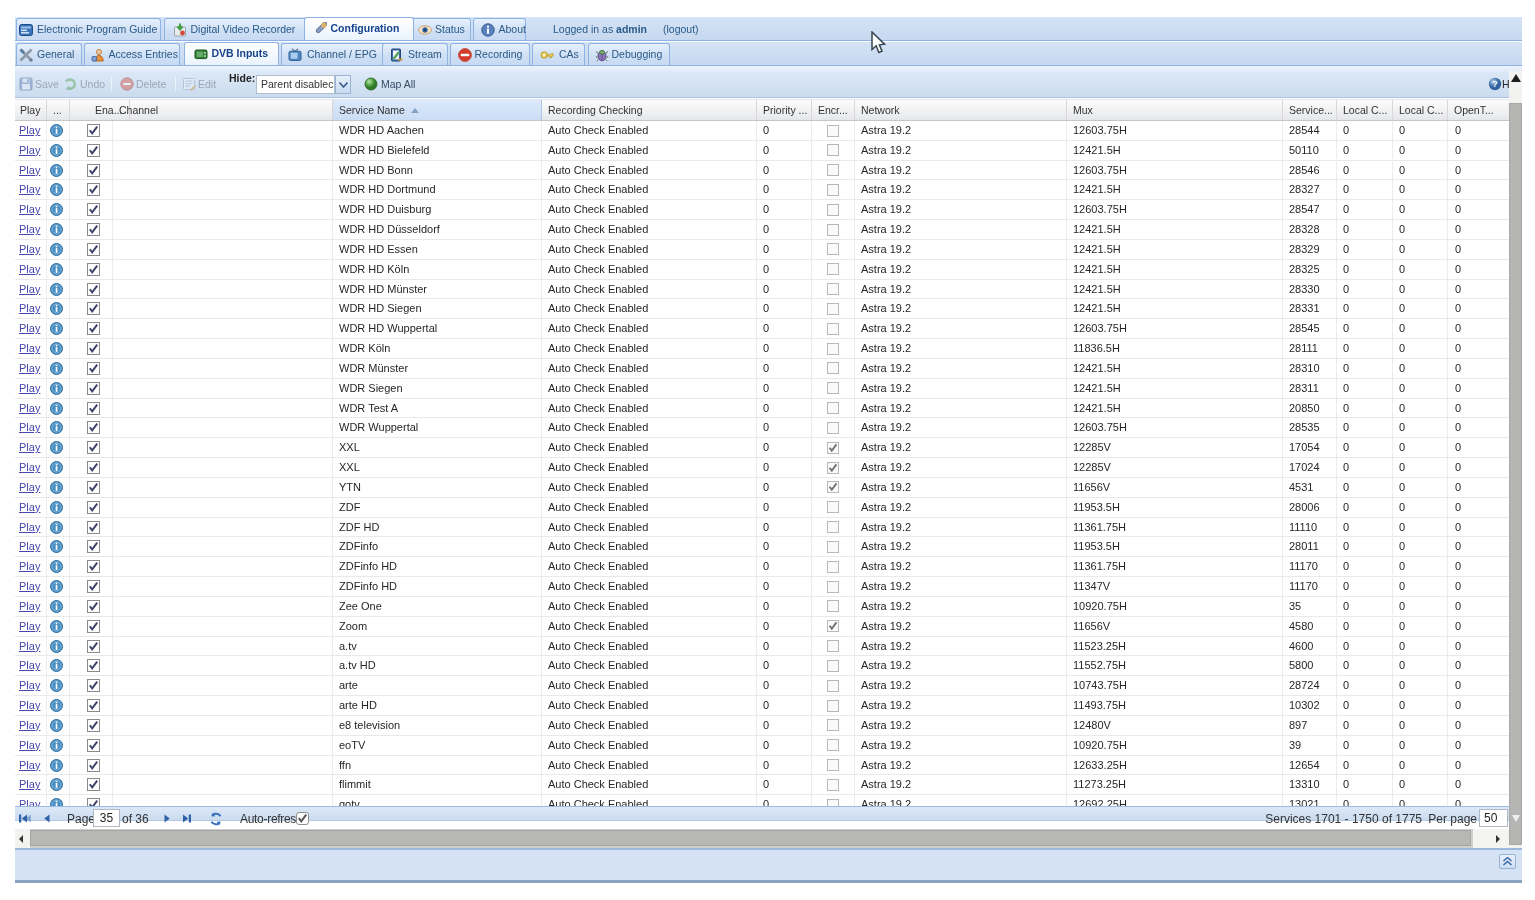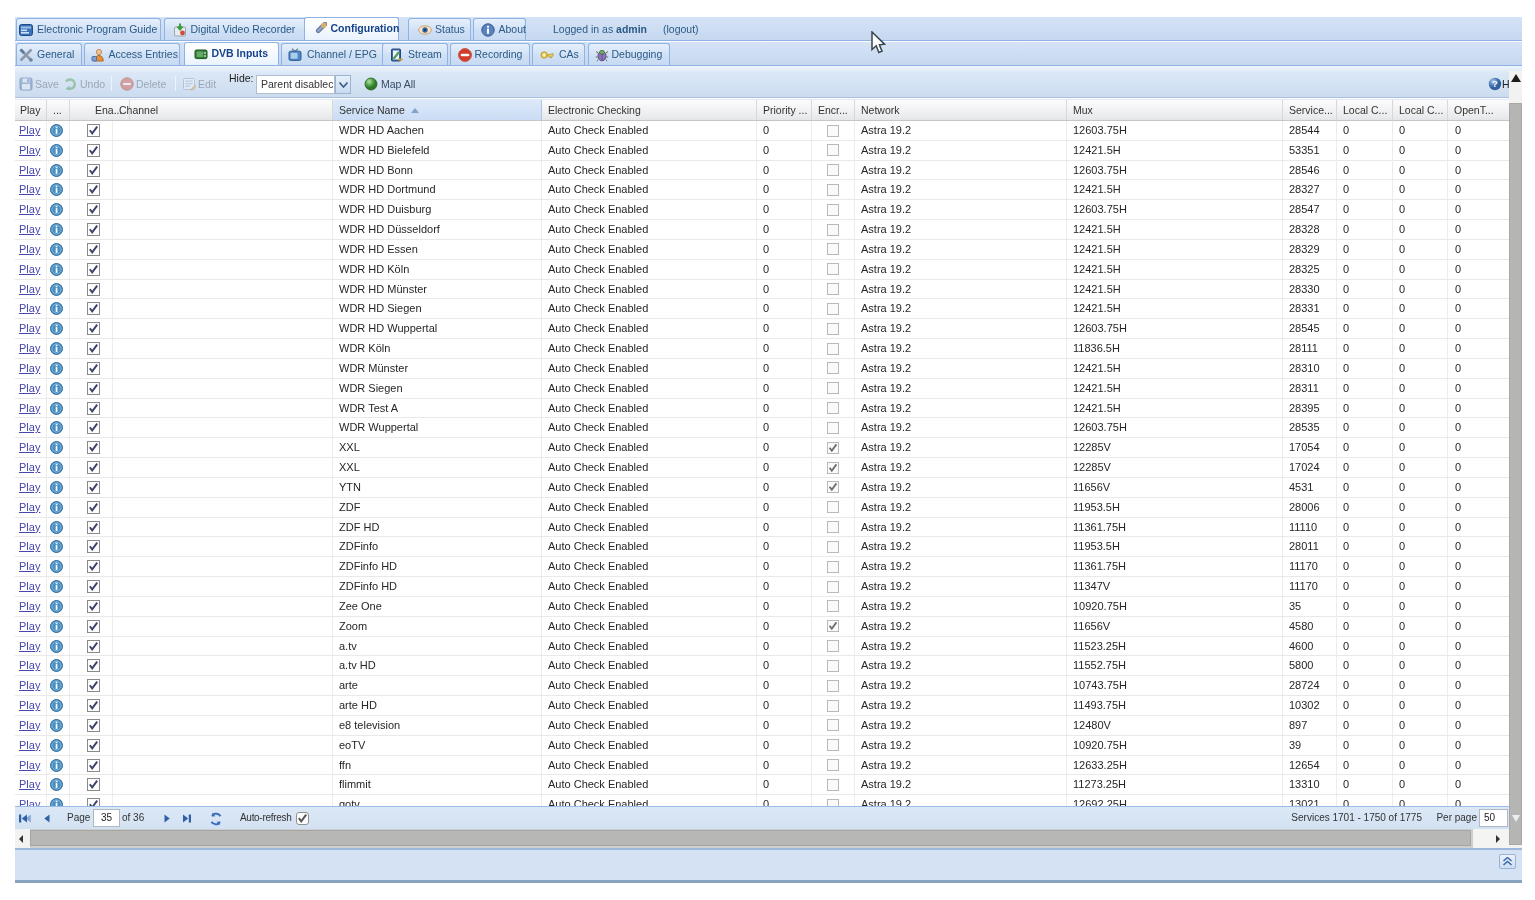--- a/index.html
+++ b/index.html
@@ -16,21 +16,21 @@
 .tab .tl{position:absolute;top:0}
 .loggedin{position:absolute;top:6px;color:#2b5a87;font-size:10.5px}
 
 #band{position:absolute;left:0;top:49px;width:1507px;height:6px;background:linear-gradient(#eef4fc,#dfeafa)}
 #tbar{position:absolute;left:0;top:55px;width:1507px;height:26px;font-size:10.5px;overflow:hidden;background:linear-gradient(#dce8f6,#cbdcf0);border-bottom:1px solid #a8c0de}
 .tbtn{position:absolute;top:4px;height:17px;line-height:17px;color:#374c63;white-space:nowrap}
 .tbtn.dis{color:#9ba7b6}
 .tsep{position:absolute;top:4px;width:1px;height:15px;background:#aabfda;border-right:1px solid #eef4fb}
 .ticon13{position:absolute;top:5px;width:14px;height:14px}
 .dim{opacity:.45}
-#hidelbl{position:absolute;top:0;left:214px;font-weight:normal;color:#222}
+#hidelbl{position:absolute;top:0;left:214px;font-weight:bold;color:#222}
 #combo{position:absolute;top:3px;left:241px;width:79px;height:19px;background:#fff;border:1px solid #aebfd1;line-height:17px;padding-left:4px;color:#333;overflow:hidden;white-space:nowrap}
 #trigger{position:absolute;top:3px;left:320px;width:16px;height:19px;background:linear-gradient(#e7f0fb,#c8daf0);border:1px solid #9cb4d4}
 #trigger svg{position:absolute;left:3px;top:6px}
 
 #ghead{position:absolute;left:0;top:82px;font-size:10.5px;width:1494px;height:22px;background:linear-gradient(#fcfcfc,#eaebee 85%,#e4e5e9);border-bottom:1px solid #c6c6c6;border-top:1px solid #dfe9f8;overflow:hidden}
 .hc{position:absolute;top:0;height:21px;line-height:21px;color:#333;padding-left:6px;border-right:1px solid #d8d8d8;overflow:hidden;white-space:nowrap}
 .hc.sorted{background:linear-gradient(#dde9fa,#c9dcf4);border-right:1px solid #aec6e5}
 .sortarrow{display:inline-block;width:0;height:0;border-left:4px solid transparent;border-right:4px solid transparent;border-bottom:5px solid #83a2c8;margin-left:6px;margin-bottom:1px}
 
 #gbody{position:absolute;left:0;top:104px;width:1494px;height:685px;background:#fff;overflow:hidden}
@@ -41,21 +41,21 @@
 .row .cb-en{position:absolute;left:72px;top:3px}
 .row .cb-enc{position:absolute;left:812px;top:3.5px}
 .row .c{position:absolute;top:3px;color:#262626;white-space:nowrap}
 .sn{left:324px}.ac{left:533px}.pr{left:748px}.nw{left:846px}.mx{left:1058px}.sv{left:1274px}.l1{left:1328px}.l2{left:1384px}.ot{left:1440px}
 
 #vscroll{position:absolute;left:1494px;top:54px;width:13px;height:777px;background:#f2f2f0}
 #vthumb{position:absolute;left:0;top:32px;width:13px;height:742px;background:#b5b5b3;border:1px solid #a8a8a6}
 #vup{position:absolute;left:2px;top:3px;width:0;height:0;border-left:5px solid transparent;border-right:5px solid transparent;border-bottom:8px solid #1c1c1c}
 #vdown{position:absolute;left:2.5px;top:744px;width:0;height:0;border-left:4.5px solid transparent;border-right:4.5px solid transparent;border-top:7px solid #eceff2}
 
-#pbar{position:absolute;left:0;top:789px;width:1494px;height:41px;font-size:10px;background:linear-gradient(#dce8f6,#cbdcf0);border-top:1px solid #99bbe8;border-bottom:1px solid #b6c8e0}
+#pbar{position:absolute;left:0;top:789px;width:1494px;height:15px;font-size:12px;background:linear-gradient(#dce8f6,#cbdcf0);border-top:1px solid #99bbe8;border-bottom:1px solid #b6c8e0}
 .pi{position:absolute;top:5px}
 .ptext{position:absolute;top:5px;color:#333;white-space:nowrap}
 .pinput{position:absolute;top:2px;height:18px;background:#fff;border:1px solid #b0b8c4;color:#222;line-height:16px}
 
 #hscroll{position:absolute;left:0;top:812px;width:1494px;height:19px;background:#cfcfcd}
 #hleft{position:absolute;left:0;top:0;width:15px;height:19px;background:#f2f2f0}
 #hright{position:absolute;left:1458px;top:0;width:36px;height:19px;background:#f4f4f2}
 #hthumb{position:absolute;left:15px;top:1px;width:1441px;height:16px;background:#b7b7b5;border:1px solid #a5a5a3}
 .arrL{position:absolute;top:5.5px;width:0;height:0;border-top:4px solid transparent;border-bottom:4px solid transparent}
 
@@ -76,21 +76,21 @@
         <span class="tl" style="left:20px">Electronic Program Guide</span>
       </div>
     <div class="tab" style="left:148.5px;width:151px">
         <span class="ticon" style="left:8px"><svg width="14" height="14" viewBox="0 0 14 14">
             <rect x="1.5" y="4" width="11" height="9" rx="1" fill="#e8ecef" stroke="#9aa4ad"></rect>
             <path d="M7 0.5 L7 6 M4.5 3.5 L7 6.5 L9.5 3.5" stroke="#3f9e3f" stroke-width="2" fill="none"></path>
             <circle cx="9.5" cy="10" r="2.4" fill="#d04a3a"></circle>
           </svg></span>
         <span class="tl" style="left:26px">Digital Video Recorder</span>
       </div>
-    <div class="tab active" style="left:288.5px;width:95px">
+    <div class="tab active" style="left:288.5px;width:110px">
         <span class="ticon" style="left:8px"><svg width="14" height="14" viewBox="0 0 14 14">
             <rect x="5.2" y="-1.8" width="3.6" height="13" rx="1.6" transform="rotate(45 7 7)" fill="#8fa3c8" stroke="#5f7396"></rect>
             <circle cx="10.8" cy="3.2" r="2.6" fill="#d9b267"></circle>
           </svg></span>
         <span class="tl" style="left:26px"><b class="t">Configuration</b></span>
       </div>
     <div class="tab" style="left:393px;width:63px">
         <span class="ticon" style="left:9px"><svg width="14" height="14" viewBox="0 0 14 14">
             <ellipse cx="7" cy="7" rx="6.4" ry="4.2" fill="#f6e3c8" stroke="#c9a36a"></ellipse>
             <circle cx="7" cy="7" r="2.7" fill="#3465a4"></circle>
@@ -236,21 +236,21 @@
           <text x="7" y="10.2" text-anchor="middle" font-family="Liberation Sans" font-size="9" font-weight="bold" fill="#fff">?</text>
         </svg></span>
       <span class="tbtn" style="left:1487px;color:#222">Help</span>
   </div>
   <div id="ghead">
     <span class="hc" style="left:0;width:32px;padding-left:5px">Play</span>
     <span class="hc" style="left:32px;width:23px">...</span>
     <span class="hc" style="left:72px;width:43px;padding-left:8px">Ena...</span>
     <span class="hc" style="left:98px;width:220px">Channel</span>
     <span class="hc sorted" style="left:318px;width:209px">Service Name<span class="sortarrow"></span></span>
-    <span class="hc" style="left:527px;width:215px">Electronic Checking</span>
+    <span class="hc" style="left:527px;width:215px">Recording Checking</span>
     <span class="hc" style="left:742px;width:55px">Priority ...</span>
     <span class="hc" style="left:797px;width:43px">Encr...</span>
     <span class="hc" style="left:840px;width:212px">Network</span>
     <span class="hc" style="left:1052px;width:216px">Mux</span>
     <span class="hc" style="left:1268px;width:54px">Service...</span>
     <span class="hc" style="left:1322px;width:56px">Local C...</span>
     <span class="hc" style="left:1378px;width:55px">Local C...</span>
     <span class="hc" style="left:1433px;width:61px;border-right:none">OpenT...</span>
   </div>
   <div id="gbody">
@@ -305,21 +305,21 @@
           <path d="M2.8 6.2 L5.2 9.4 L10.2 2.6" stroke="#3e4268" stroke-width="1.9" fill="none"></path>
         </svg>
         <span class="c sn">WDR HD Bielefeld</span>
         <span class="c ac">Auto Check Enabled</span>
         <span class="c pr">0</span>
         <svg class="cb-enc" width="12" height="12" viewBox="0 0 13 13">
           <rect x="0.5" y="0.5" width="12" height="12" fill="#fafafa" stroke="#b4b4b4"></rect>
         </svg>
         <span class="c nw">Astra 19.2</span>
         <span class="c mx">12421.5H</span>
-        <span class="c sv">53351</span>
+        <span class="c sv">50110</span>
         <span class="c l1">0</span>
         <span class="c l2">0</span>
         <span class="c ot">0</span>
       </div>
 <div class="row" style="top:39.66px">
         <a class="play">Play</a>
         <svg class="ic-info" width="13" height="13" viewBox="0 0 13 13">
           <circle cx="6.5" cy="6.5" r="6" fill="#4a8fc2" stroke="#2e6a9e" stroke-width="1"></circle>
           <circle cx="6.5" cy="6.5" r="4.6" fill="none" stroke="#7fb6dd" stroke-width="1"></circle>
           <rect x="5.7" y="5.1" width="1.7" height="4.8" fill="#fff"></rect>
@@ -630,21 +630,21 @@
           <path d="M2.8 6.2 L5.2 9.4 L10.2 2.6" stroke="#3e4268" stroke-width="1.9" fill="none"></path>
         </svg>
         <span class="c sn">WDR Test A</span>
         <span class="c ac">Auto Check Enabled</span>
         <span class="c pr">0</span>
         <svg class="cb-enc" width="12" height="12" viewBox="0 0 13 13">
           <rect x="0.5" y="0.5" width="12" height="12" fill="#fafafa" stroke="#b4b4b4"></rect>
         </svg>
         <span class="c nw">Astra 19.2</span>
         <span class="c mx">12421.5H</span>
-        <span class="c sv">28395</span>
+        <span class="c sv">20850</span>
         <span class="c l1">0</span>
         <span class="c l2">0</span>
         <span class="c ot">0</span>
       </div>
 <div class="row" style="top:297.45px">
         <a class="play">Play</a>
         <svg class="ic-info" width="13" height="13" viewBox="0 0 13 13">
           <circle cx="6.5" cy="6.5" r="6" fill="#4a8fc2" stroke="#2e6a9e" stroke-width="1"></circle>
           <circle cx="6.5" cy="6.5" r="4.6" fill="none" stroke="#7fb6dd" stroke-width="1"></circle>
           <rect x="5.7" y="5.1" width="1.7" height="4.8" fill="#fff"></rect>

